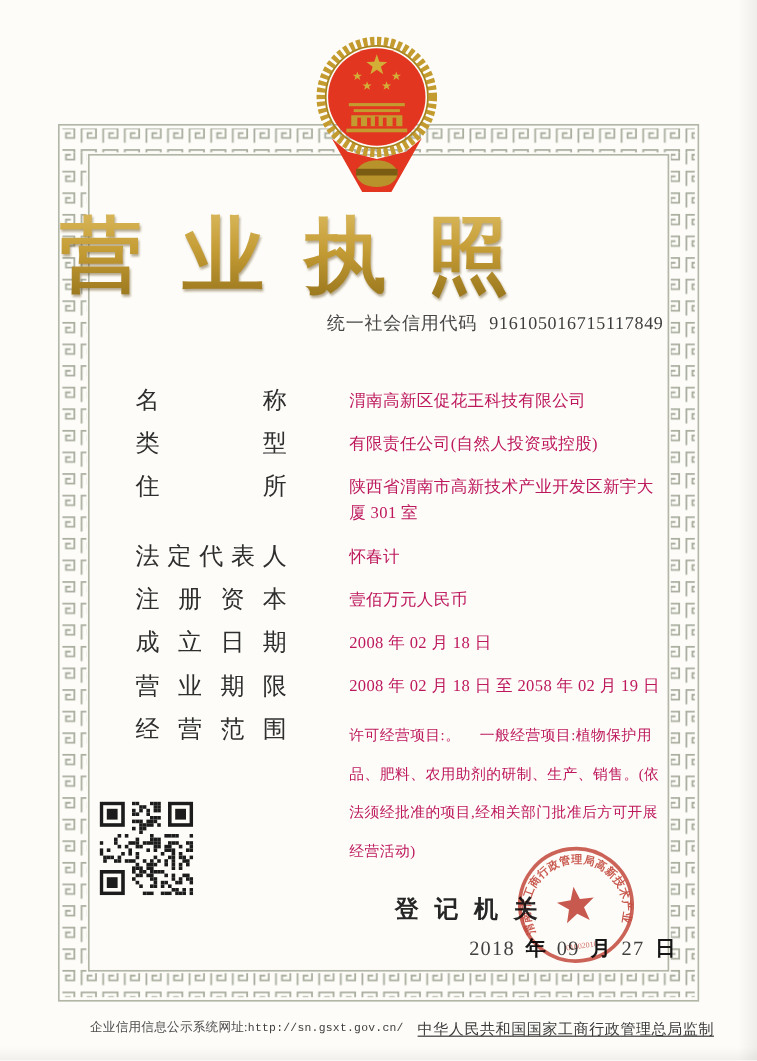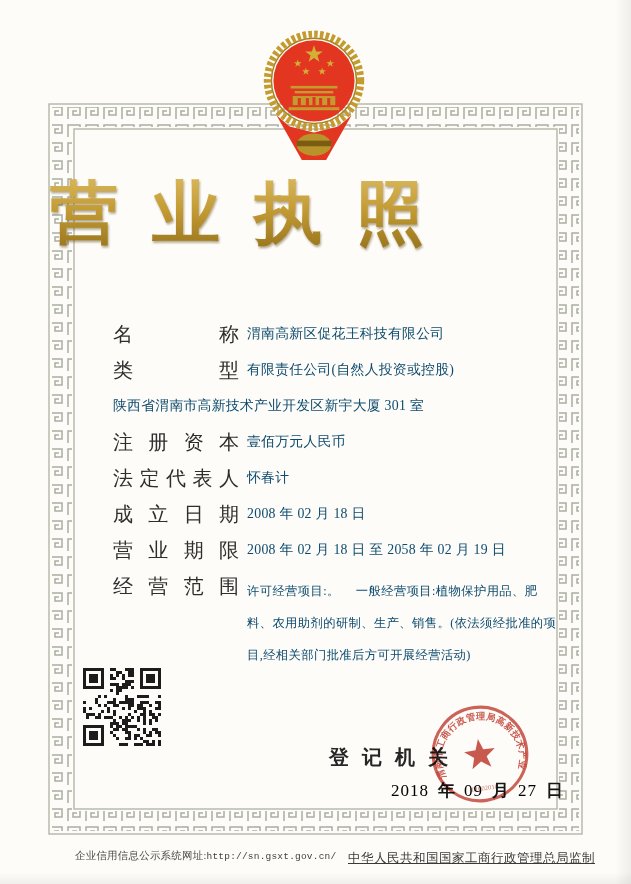--- a/index.html
+++ b/index.html
@@ -31,31 +31,31 @@
     font-size:15px;letter-spacing:.6px;color:#474747;z-index:2;
   }
   .credit .code{margin-left:6px;color:#3d3d3d;}
 
   .fields{position:absolute;left:113px;top:323px;width:445px;z-index:2;}
   .frow{display:flex;align-items:flex-start;margin-bottom:14px;}
   .flabel{
     flex:0 0 126px;margin-right:8px;font-size:20px;color:#2e2e2e;
     text-align:justify;text-align-last:justify;line-height:22px;font-weight:500;
   }
-  .fvalue{flex:1;font-size:13.8px;color:#0c4a6e;line-height:22px;letter-spacing:.3px;}
+  .fvalue{flex:1;font-size:13.8px;color:#be185d;line-height:22px;letter-spacing:.3px;margin-left:44px;}
   .frow.scope .fvalue{font-size:12.3px;line-height:32px;letter-spacing:.4px;}
 
   .qr{position:absolute;left:83px;top:668px;z-index:2;}
 
   .reg-label{
     position:absolute;left:329px;top:744px;z-index:2;
     font-size:20px;font-weight:700;color:#262626;letter-spacing:13px;white-space:nowrap;
   }
   .date{position:absolute;left:391px;top:779px;z-index:2;font-size:17px;white-space:nowrap;}
-  .date .num{color:#000000;margin-right:9px;letter-spacing:1px;text-align:right;}
+  .date .num{color:#404040;margin-right:9px;letter-spacing:1px;text-align:right;}
   .date .chr{color:#161616;font-weight:700;margin-right:9px;}
 
   .seal{position:absolute;left:423px;top:697px;width:114px;height:114px;z-index:4;
     mix-blend-mode:multiply;opacity:.92;transform:rotate(-8deg);}
 
   .footer-left{
     position:absolute;left:54px;top:849px;font-size:10.5px;color:#4c4c4c;z-index:2;letter-spacing:.2px;margin-left:21px;
   }
   .footer-left .url{font-family:"Liberation Mono","DejaVu Sans Mono",monospace;font-size:9.5px;color:#3f3f3f;}
   .footer-right{
@@ -103,44 +103,49 @@
       <rect x="55" y="73" width="3" height="7" fill="#e23621"></rect>
       <rect x="63" y="73" width="3" height="7" fill="#e23621"></rect>
     </g>
     <polygon fill="#e23621" points="13,90 38,134 62,134 87,90 74,101 50,107 26,101"></polygon>
     <ellipse cx="50" cy="119" rx="17" ry="11" fill="#b8922a"></ellipse>
     <rect x="33" y="115" width="34" height="5.5" fill="#7a5c12"></rect>
   </svg>
 
   <div class="title">营业执照</div>
 
+  <div class="credit">
+    <span>统一社会信用代码</span>
+    <span class="code">916105016715117849</span>
+  </div>
 
   <div class="fields" id="fields">
     <div class="frow">
       <div class="flabel">名称</div>
       <div class="fvalue">渭南高新区促花王科技有限公司</div>
     </div>
 
     <div class="frow">
       <div class="flabel">类型</div>
       <div class="fvalue">有限责任公司(自然人投资或控股)</div>
     </div>
 
     <div class="frow">
+      <div class="flabel">住所</div>
       <div class="fvalue">陕西省渭南市高新技术产业开发区新宇大厦 301 室</div>
+    </div>
+
+    <div class="frow">
+      <div class="flabel">法定代表人</div>
+      <div class="fvalue">怀春计</div>
     </div>
 
     <div class="frow">
       <div class="flabel">注册资本</div>
       <div class="fvalue">壹佰万元人民币</div>
-    </div>
-
-    <div class="frow">
-      <div class="flabel">法定代表人</div>
-      <div class="fvalue">怀春计</div>
     </div>
 
     <div class="frow">
       <div class="flabel">成立日期</div>
       <div class="fvalue">2008 年 02 月 18 日</div>
     </div>
 
     <div class="frow">
       <div class="flabel">营业期限</div>
       <div class="fvalue">2008 年 02 月 18 日  至  2058 年 02 月 19 日</div>

